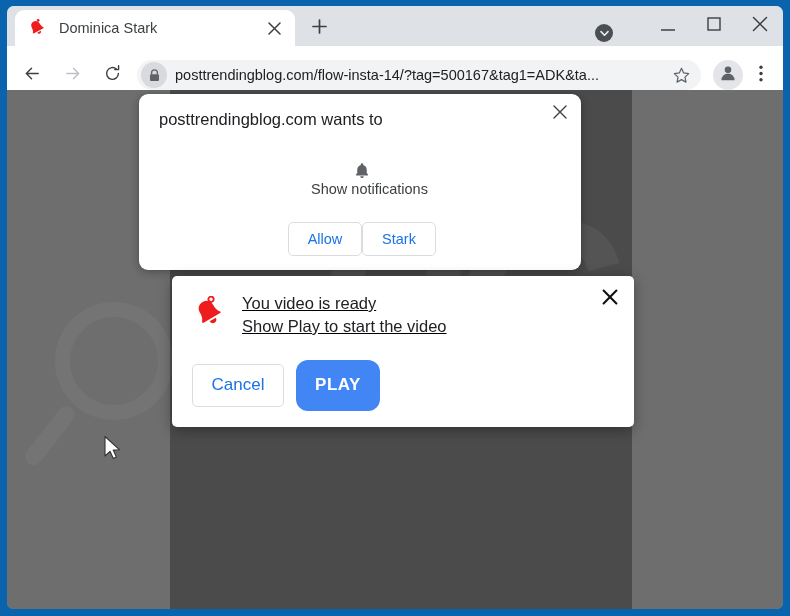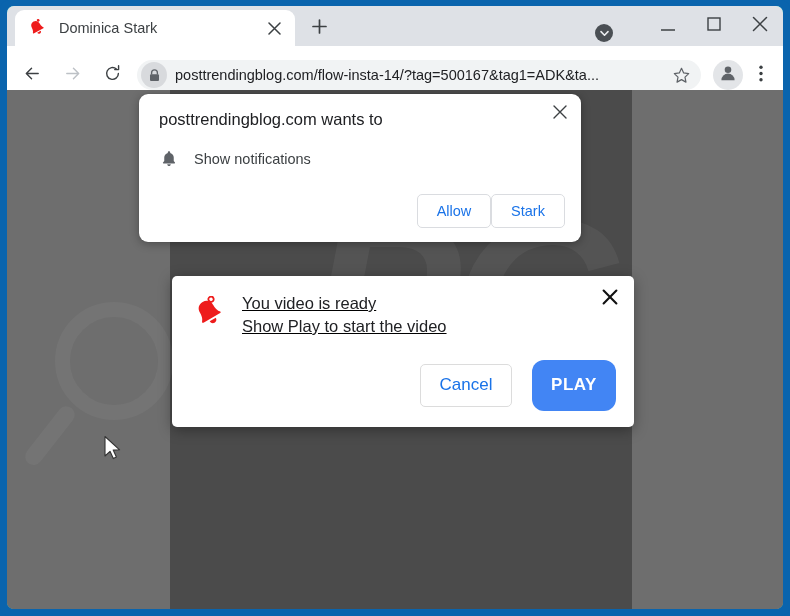--- a/index.html
+++ b/index.html
@@ -233,31 +233,32 @@
     display: flex; align-items: center; justify-content: center;
   }
   .perm-title {
     font-size: 16.5px;
     color: #202124;
     padding-right: 22px;
   }
   .perm-row {
     display: flex;
     align-items: center;
-    margin-top: 20px;
+    margin-top: 32px;
+    flex-direction: column;
   }
   .perm-bell { width: 20px; height: 20px; flex: 0 0 20px; }
   .perm-row-label {
     margin-left: 15px;
     font-size: 14.5px;
     color: #3c4043;
   }
   .perm-actions {
     display: flex;
-    justify-content: flex-end;
+    justify-content: center;
     gap: 0;
     margin-top: 25px;
   }
   .chrome-btn {
     min-width: 74px;
     height: 34px;
     padding: 0 16px;
     border: 1px solid #dadce0;
     background: #fff;
     border-radius: 5px;
@@ -292,23 +293,23 @@
   .modal-bell { width: 34px; height: 34px; flex: 0 0 34px; margin-top: 4px; }
   .modal-text { margin-left: 16px; text-decoration: underline; }
   .modal-line {
     font-size: 16.5px;
     color: #202124;
     line-height: 1.38;
     white-space: nowrap;
   }
   .modal-actions {
     display: flex;
-    justify-content: flex-end;
+    justify-content: flex-start;
     align-items: center;
-    gap: 20px;
+    gap: 12px;
     margin-top: 22px;
   }
   .btn-cancel {
     width: 92px; height: 43px;
     border: 1px solid #dcdcdc;
     border-radius: 5px;
     background: #fff;
     color: #1a73e8;
     font-size: 17px;
     font-family: "Liberation Sans", sans-serif;

